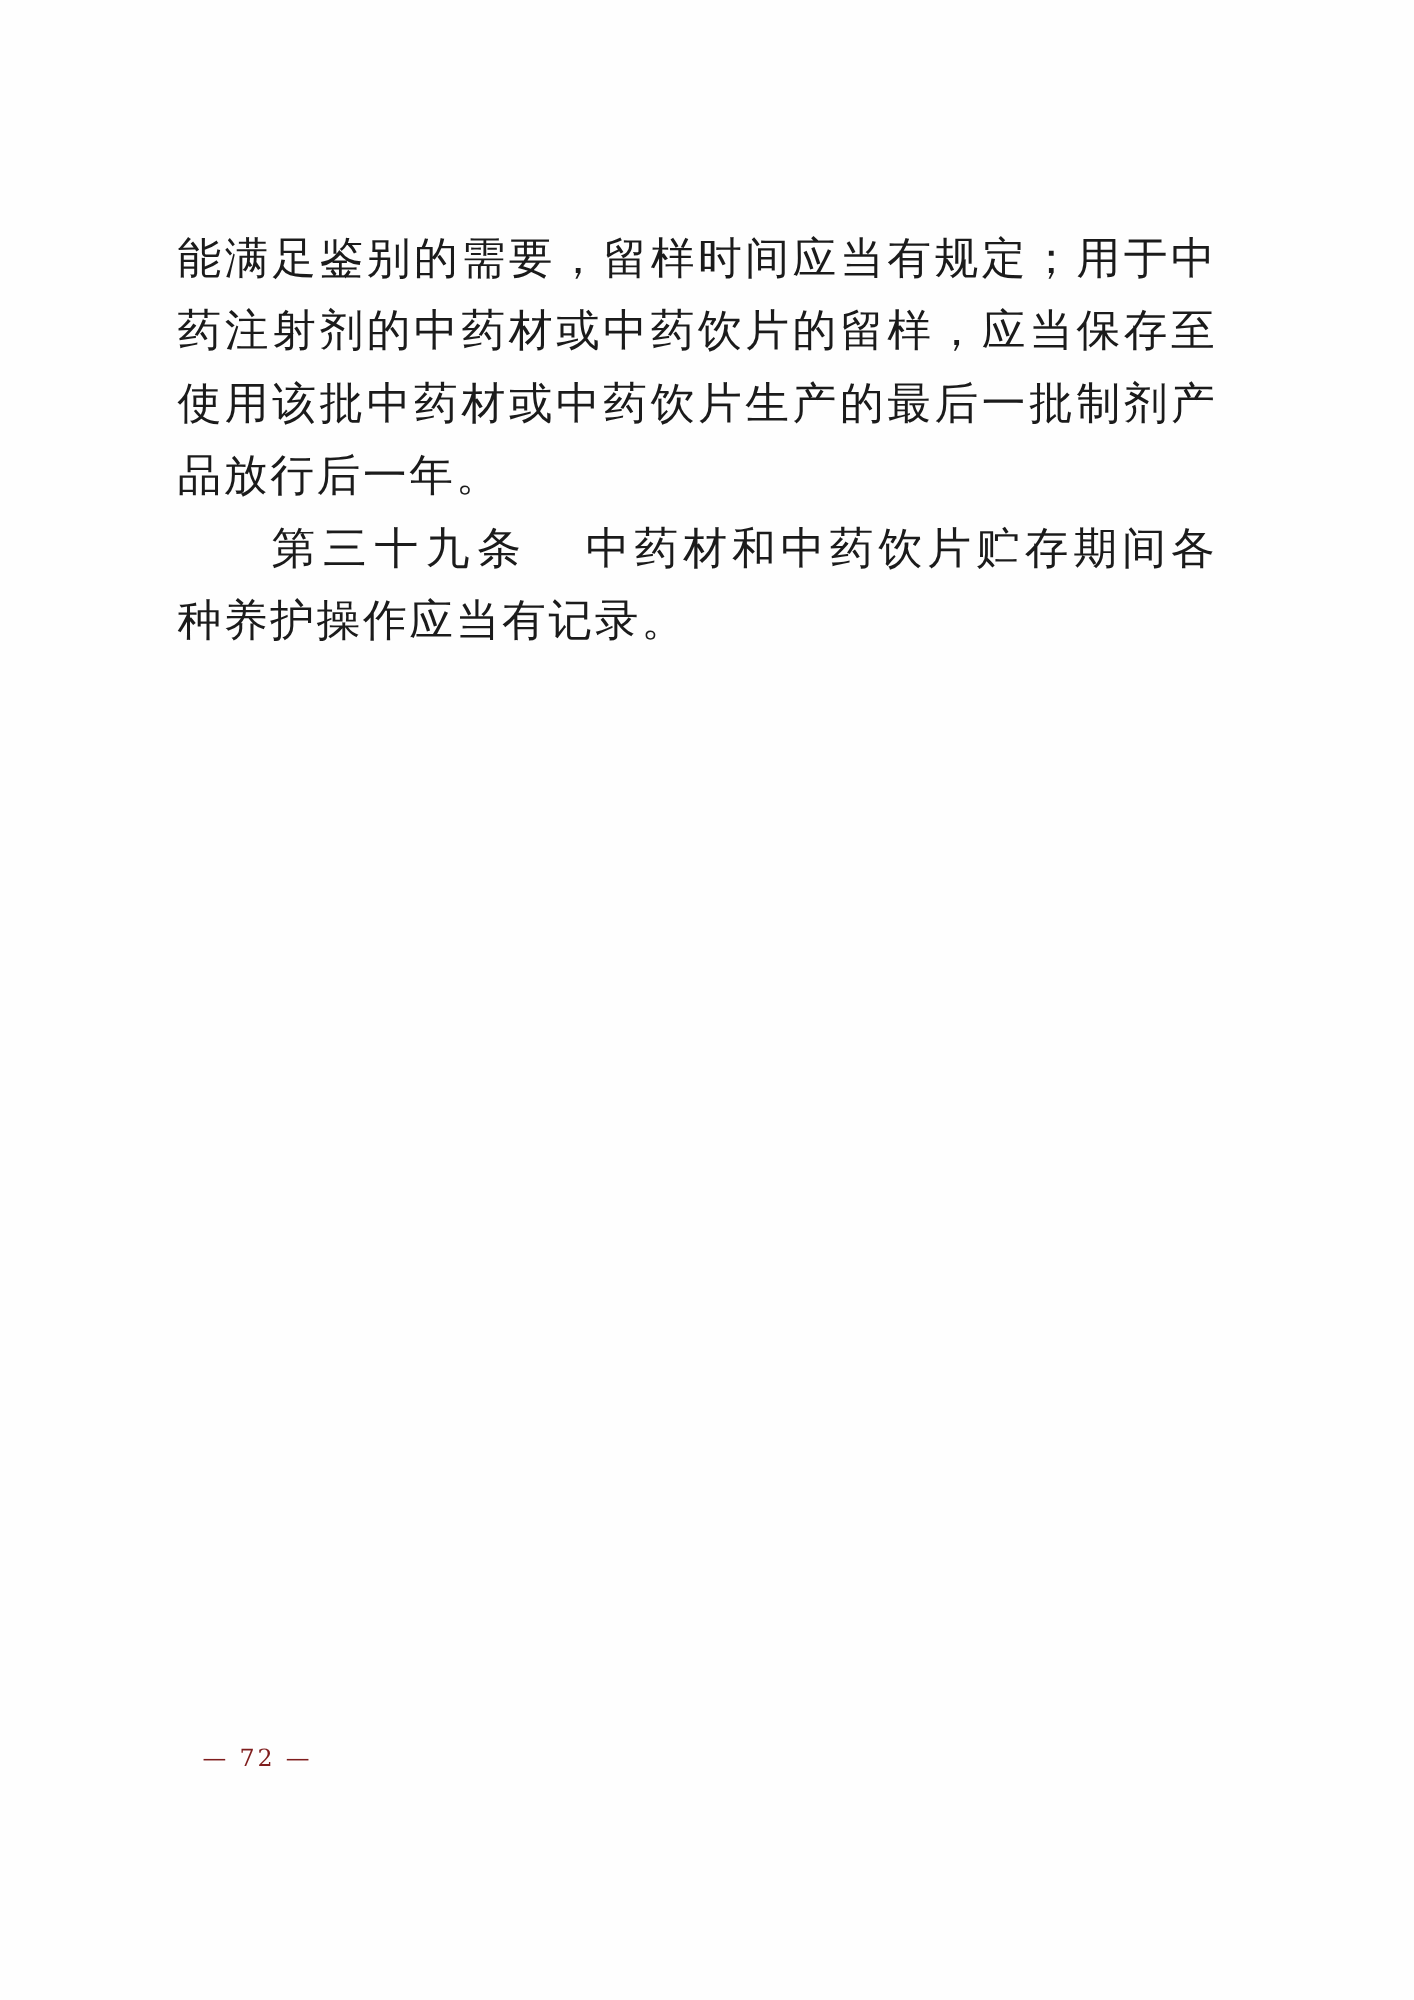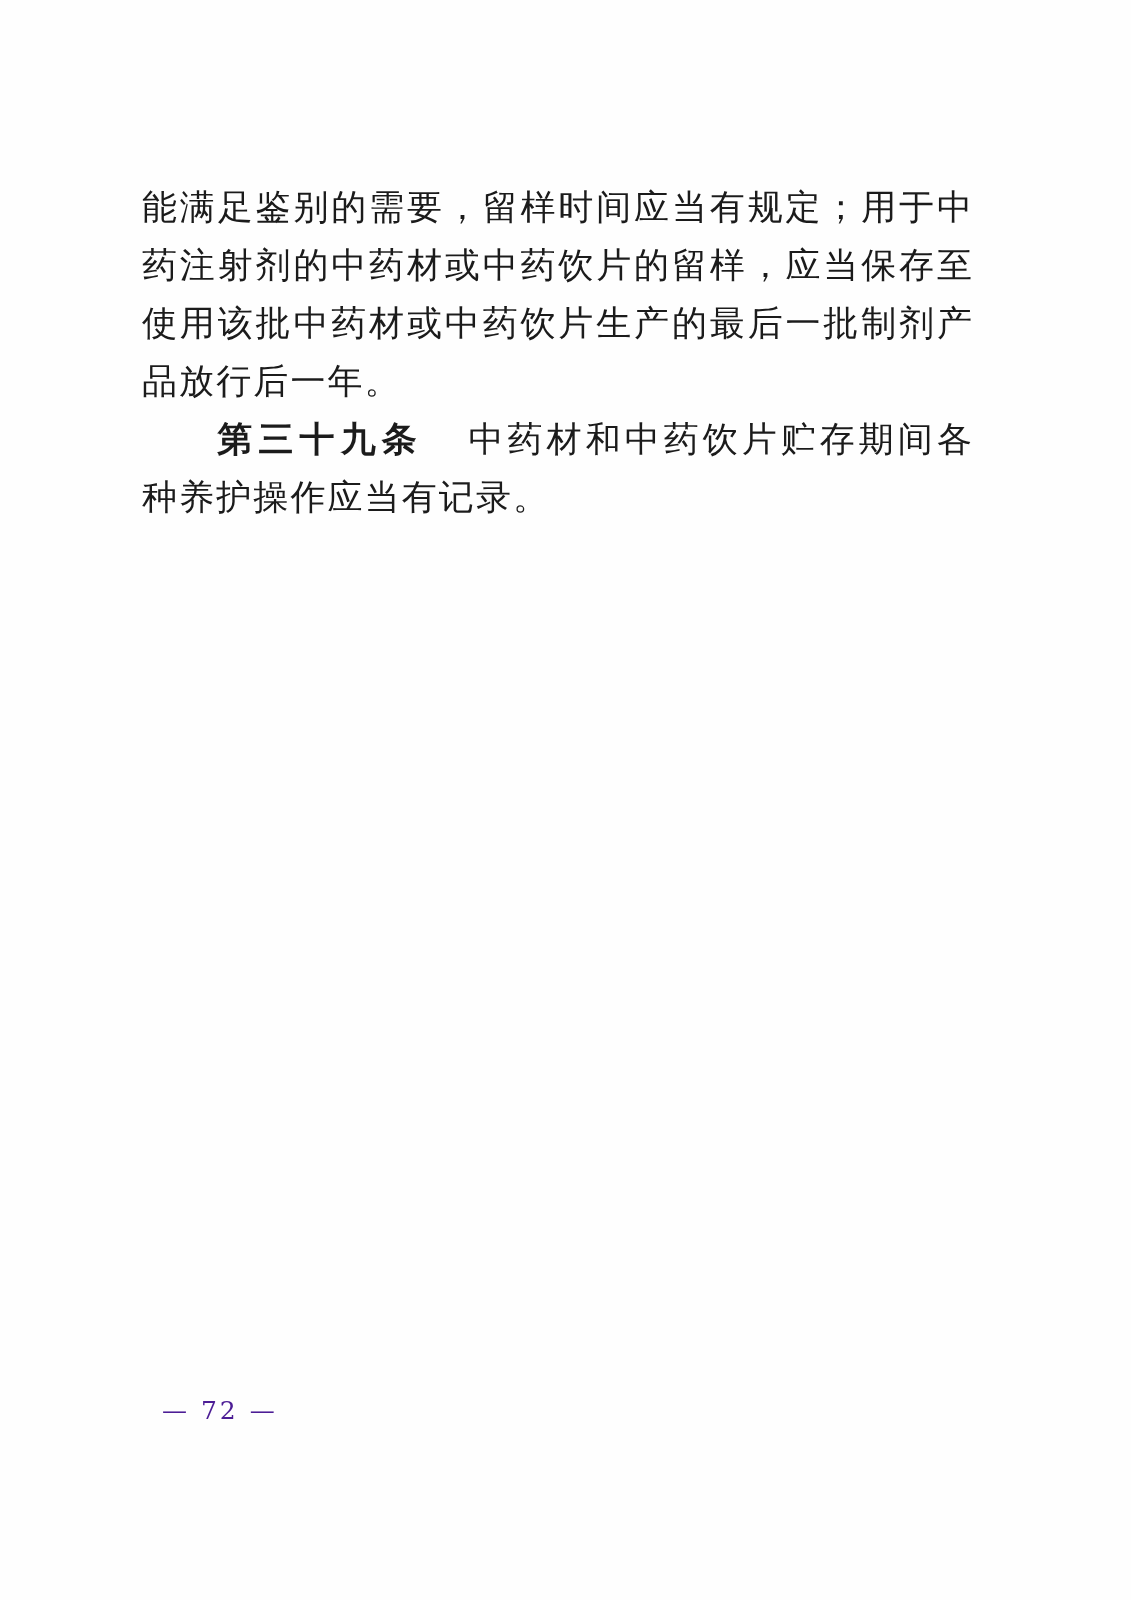--- a/index.html
+++ b/index.html
@@ -38,34 +38,34 @@
     margin: 0;
     color: #1b1b1b;
   }
   .para + .para {
     margin-top: 0;
   }
   .indent {
     text-indent: 2.15em;
   }
   .article-label {
-    font-weight: bold;
+    font-weight: normal;
     letter-spacing: 0.12em;
   }
   .article-gap {
     display: inline-block;
     width: 1.25em;
   }
   .page-number {
     position: absolute;
     left: 162px;
     top: 1396px;
-    font-size: 25px;
+    font-size: 19px;
     letter-spacing: 0.12em;
-    color: #4c1d95;
+    color: #7f1d1d;
     font-family: "DejaVu Serif", "Liberation Serif", serif;
   }
 </style>
 </head>
 <body>
 
 <div class="page">
 
   <div class="body-text">
 

